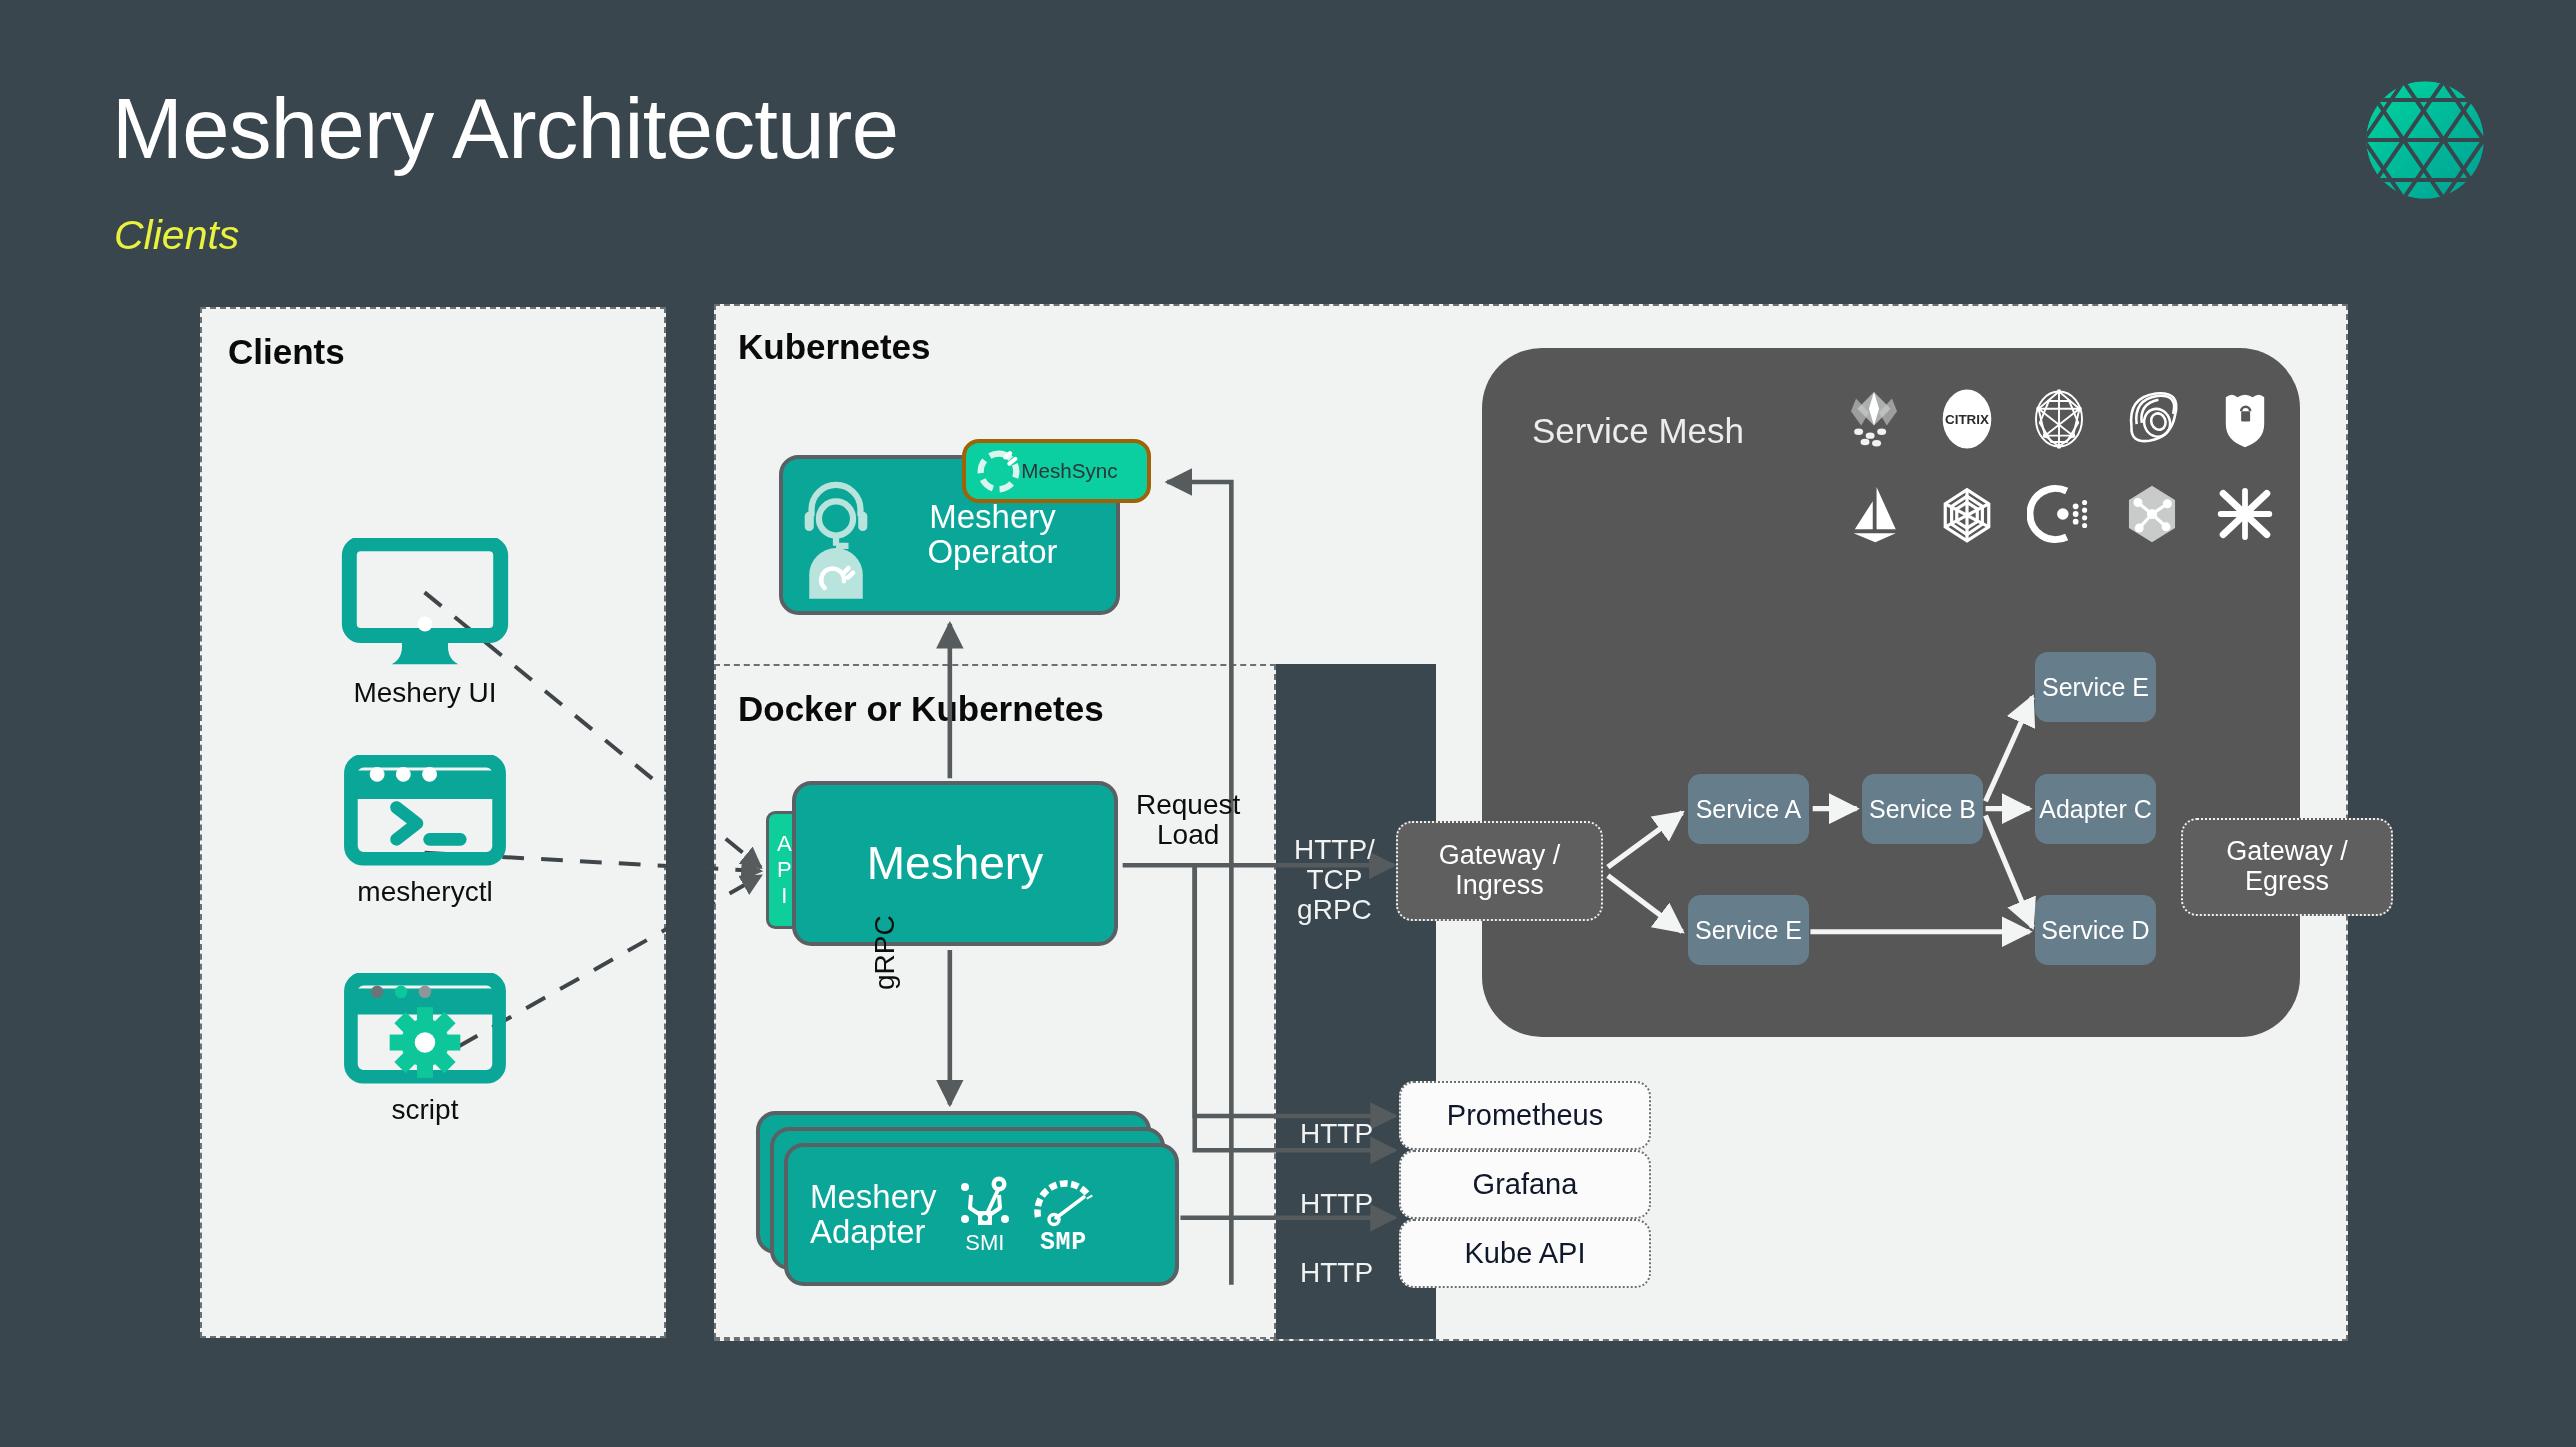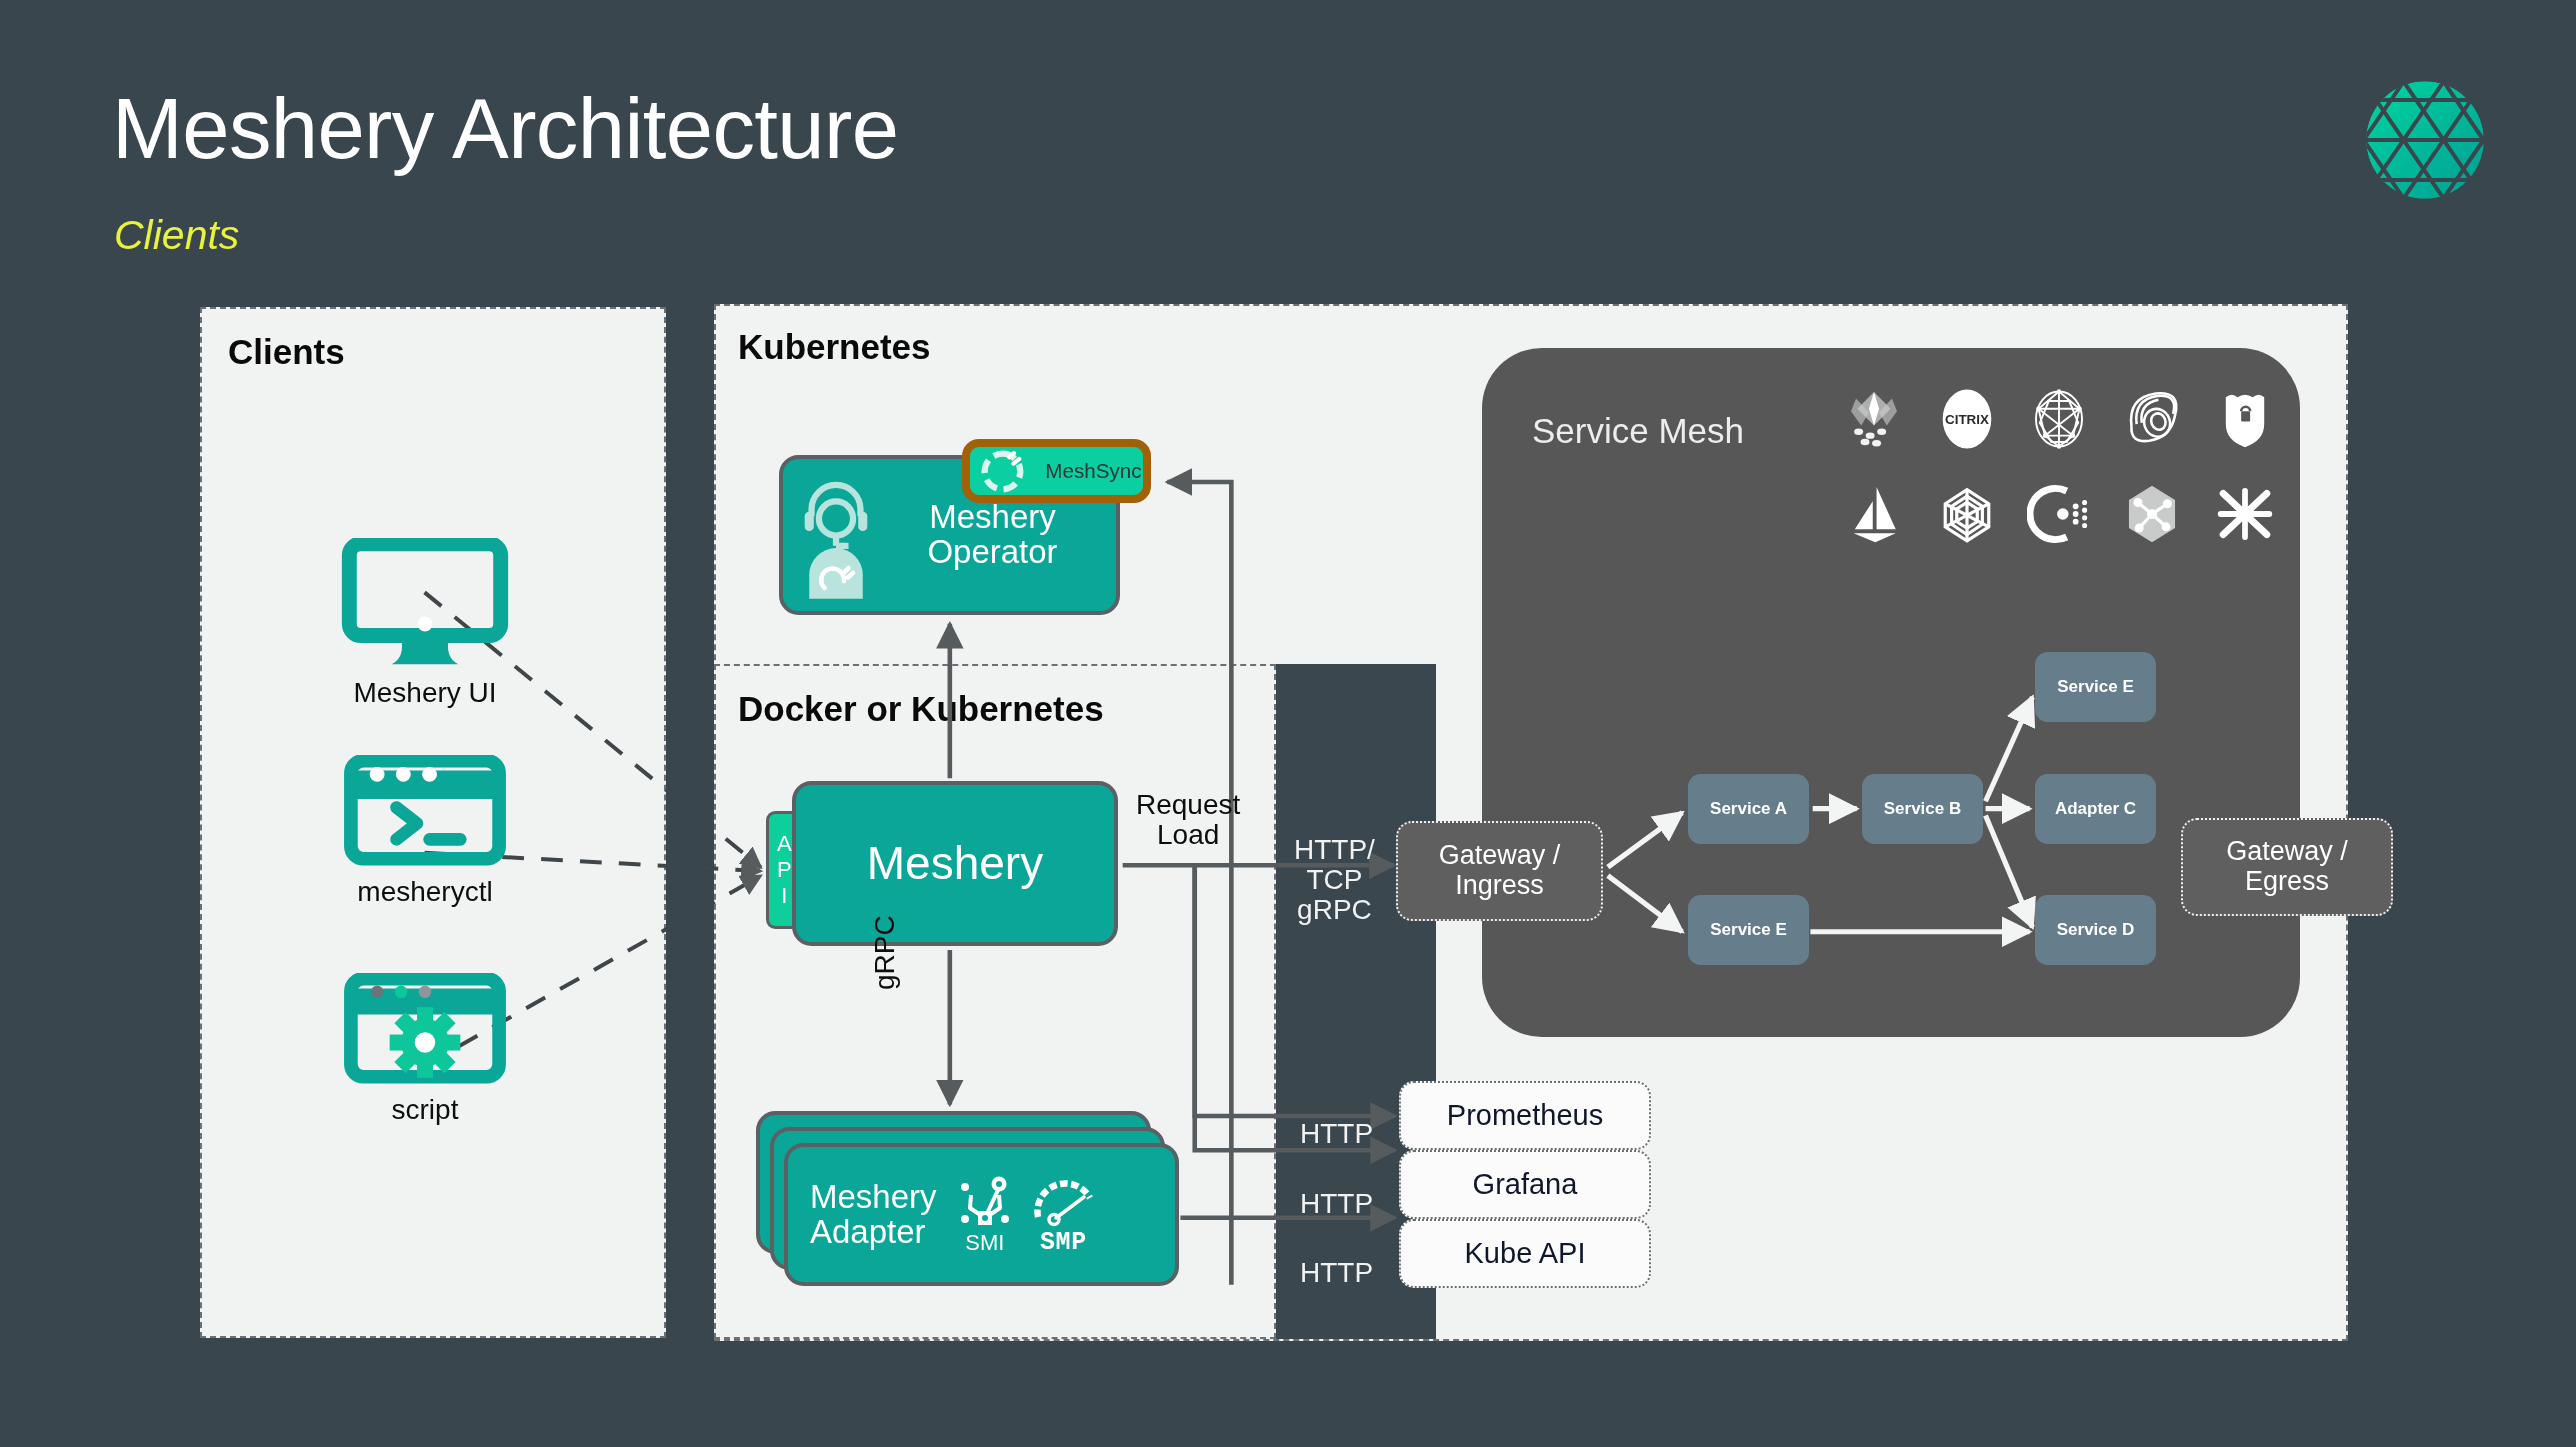--- a/index.html
+++ b/index.html
@@ -73,22 +73,22 @@
   #meshery-operator {
     left: 779px; top: 455px; width: 341px; height: 160px;
     font-size: 33px; font-weight: 300;
     padding-left: 86px;
   }
   #operator-icon {
     position: absolute; left: 16px; top: 17px; width: 74px; height: 126px;
   }
   #meshsync-badge {
     position: absolute; left: 962px; top: 439px; width: 189px; height: 64px;
-    background: #0bcfa0; border: 8px solid #a16207; border-radius: 17px;
-    display: flex; align-items: center; gap: 20px; padding-left: 10.3px;
+    background: #0bcfa0; border: 4px solid #a16207; border-radius: 17px;
+    display: flex; align-items: center; gap: 0; padding-left: 10.3px;
   }
   #meshsync-label { font-size: 20.6px; color: #2d3638; font-weight: 400; }
 
   #meshery-box {
     left: 792px; top: 781px; width: 326px; height: 165px;
     font-size: 46px; font-weight: 300;
   }
   #api-tab {
     position: absolute; left: 766px; top: 811px; width: 35px; height: 118px;
     background: #0ecf9c; border: 3.4px solid #5a6064; border-radius: 9.2px;
@@ -140,21 +140,21 @@
     display: grid; grid-template-columns: repeat(5, 1fr);
     grid-template-rows: repeat(2, 1fr);
     align-items: center; justify-items: center; text-align: right;
   }
   .mesh-logo { width: 64px; height: 64px; }
 
   
   .service-node {
     position: absolute; width: 121px; height: 70px;
     background: #667d8c; border-radius: 12.6px;
-    color: #ffffff; font-size: 17px; font-weight: 700;
+    color: #ffffff; font-size: 25px; font-weight: 400;
     display: flex; align-items: center; justify-content: center;
   }
   #svc-a  { left: 1688px; top: 774px; }
   #svc-b  { left: 1862px; top: 774px; }
   #svc-e1 { left: 2035px; top: 652px; }
   #svc-c  { left: 2035px; top: 774px; }
   #svc-d  { left: 2035px; top: 895px; }
   #svc-e2 { left: 1688px; top: 895px; }
 
   .gateway-node {

